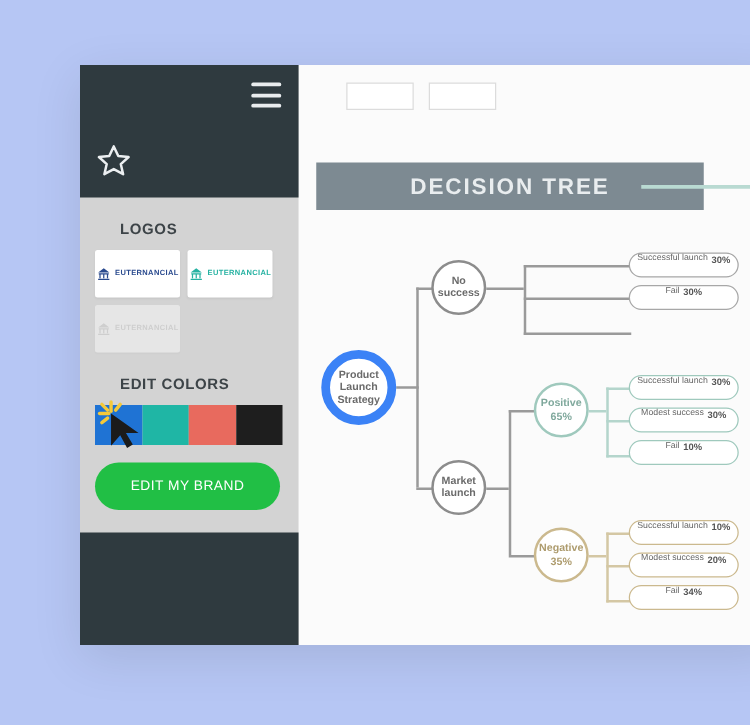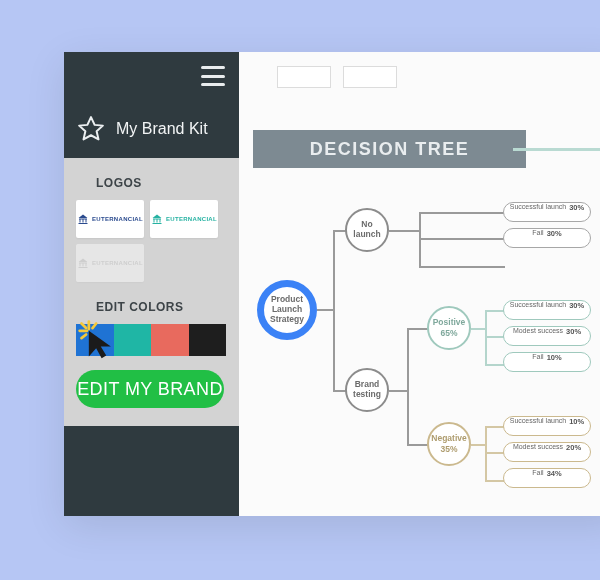--- a/index.html
+++ b/index.html
@@ -110,21 +110,21 @@
     width: 44px; height: 44px;
     pointer-events: none;
   }
   .edit-brand {
     margin: 14px 12px 0 12px;
     background: #21bf45;
     color: #ffffff;
     border: none;
     border-radius: 22px;
     height: 38px;
-    font-size: 18px;
+    font-size: 11px;
     font-weight: 500;
     letter-spacing: 0.4px;
     cursor: pointer;
     width: 148px;
   }
   .sidebar-footer {
     flex: 1;
     background: #2f3a3f;
     margin-top: 18px;
   }
@@ -149,21 +149,21 @@
   }
   .diagram {
     position: absolute;
     left: 14px; top: 60px;
     right: 0;
   }
   .dt-title-band {
     position: absolute;
     left: 0; top: 18px;
     height: 38px;
-    width: 273px;
+    width: 310px;
     background: #7d8a92;
     display: flex;
     align-items: center;
     justify-content: center;
     color: #e9edef;
     font-size: 18px;
     font-weight: 800;
     letter-spacing: 1.5px;
   }
   .dt-title-line {
@@ -293,21 +293,20 @@
     <div class="sidebar-header">
       <div class="hamburger">
         <span></span>
           <span></span>
           <span></span>
       </div>
       <div class="brand-title">
         <svg viewBox="0 0 24 24">
           <path d="M12 2.5l2.9 6.2 6.6.6-5 4.5 1.5 6.5L12 17l-6 3.3 1.5-6.5-5-4.5 6.6-.6z" fill="none" stroke="#eceff1" stroke-width="1.6" stroke-linejoin="round"></path>
         </svg>
-        <span>My Brand Kit</span>
       </div>
     </div>
 
     <div class="section">
       <h4>LOGOS</h4>
       <div class="logo-grid" id="logo-grid">
           <div class="logo-card">
             <svg class="logo-mark" viewBox="0 0 24 24">
               <path d="M3 10h18L12 3z M4 11h16v2H4z M5 13h2v6H5z M11 13h2v6h-2z M17 13h2v6h-2z M3 20h18v2H3z" fill="#2a4a8e"></path>
             </svg>
@@ -388,24 +387,24 @@
       <div class="line line-gold line-h l5h"></div>
         <div class="line line-gold line-v l5v"></div>
       <div class="line line-gold line-h l5a"></div>
         <div class="line line-gold line-h l5b"></div>
         <div class="line line-gold line-h l5c"></div>
 
       <div class="node node-root">
         <span>Product Launch Strategy</span>
       </div>
       <div class="node node-notest">
-        <span>No launch</span>
+        <span>No success</span>
       </div>
       <div class="node node-market">
-        <span>Brand testing</span>
+        <span>Market launch</span>
       </div>
       <div class="node node-pos">
         <span>Positive</span>
         <span class="pct">65%</span>
       </div>
       <div class="node node-neg">
         <span>Negative</span>
         <span class="pct">35%</span>
       </div>
 

